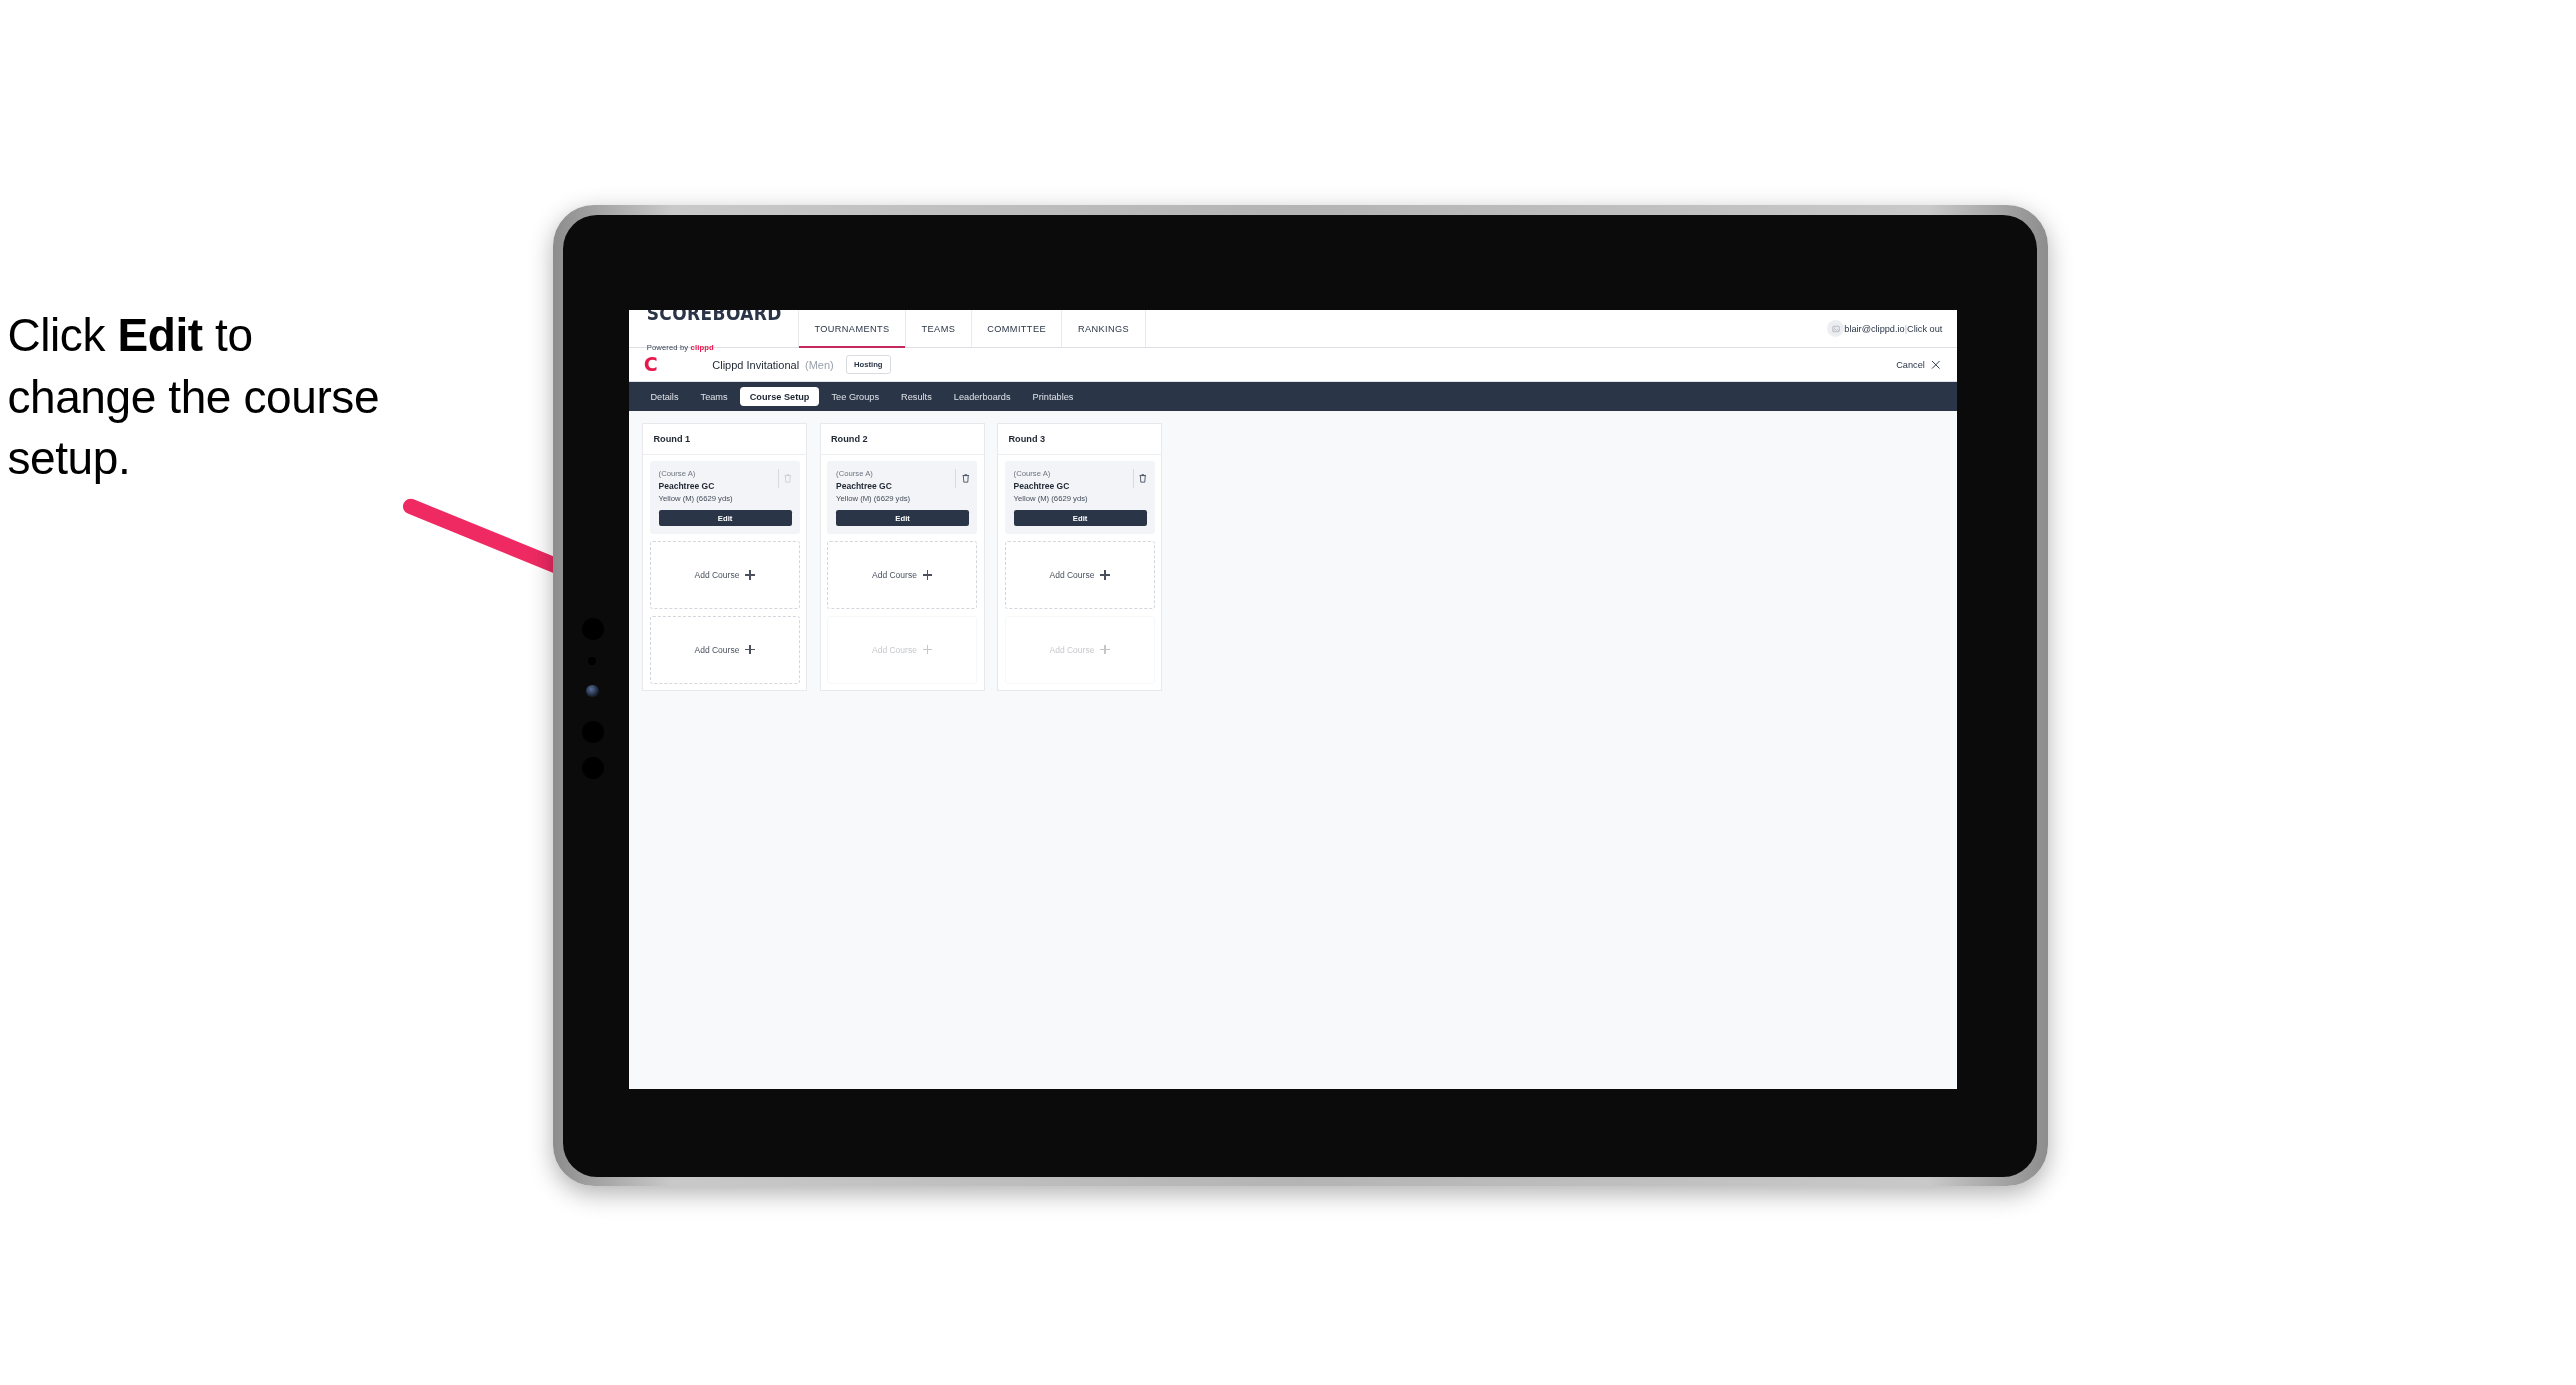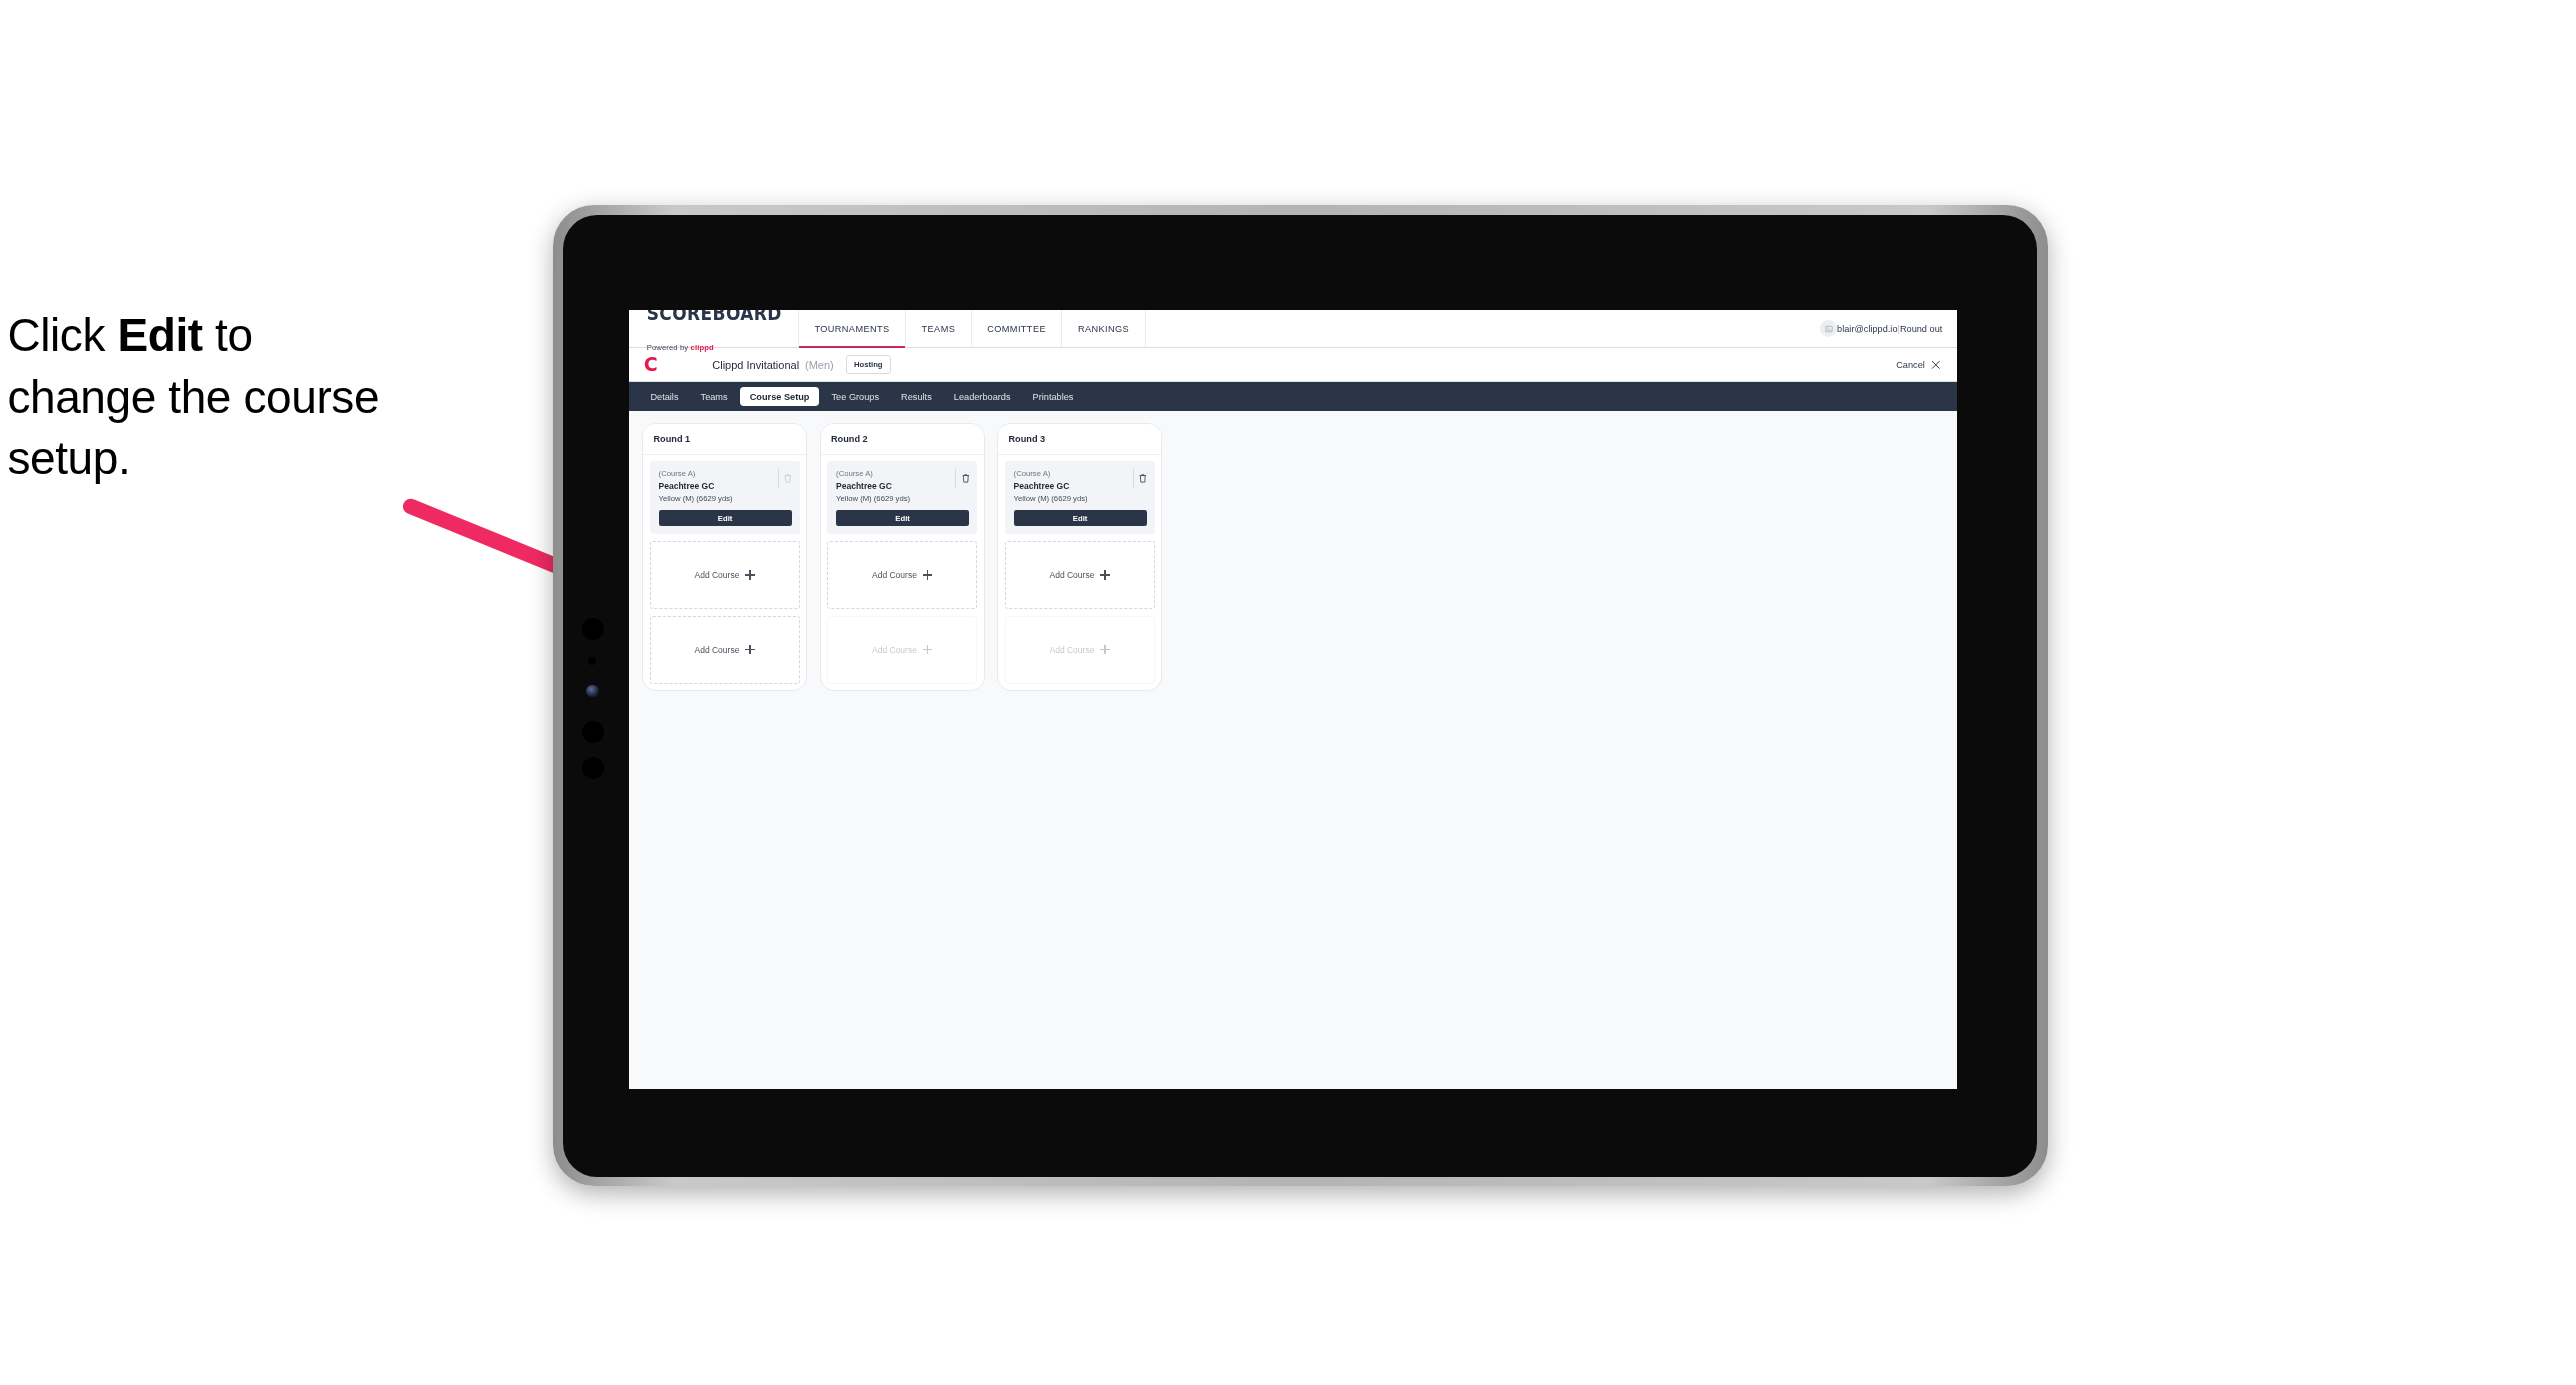--- a/index.html
+++ b/index.html
@@ -188,21 +188,21 @@
   #board {
     padding: 11.8px 13.2px;
     display: flex;
     gap: 12.5px;
     align-items: flex-start;
   }
   .round-col {
     width: 165px;
     background: #ffffff;
     border: 0.7px solid #e7e9ed;
-    border-radius: 14px;
+    border-radius: 0;
     overflow: hidden;
   }
   .round-head {
     padding: 10.3px 10.3px 9.6px 10.3px;
     font-size: 9.2px;
     font-weight: 700;
     color: #1f2733;
     border-bottom: 0.7px solid #eceef1;
     background: #fff;
   }
@@ -310,21 +310,21 @@
     <div id="topnav-right">
       <div id="avatar">
         <svg width="8" height="8" viewBox="0 0 16 16">
           <rect x="1.5" y="2.5" width="13" height="11" rx="1.5" fill="none" stroke="#99a0ab" stroke-width="1.3"></rect>
           <circle cx="5.6" cy="6.2" r="1.1" fill="#99a0ab"></circle>
           <path d="M2.6 12.2 L6.4 8.4 L9 10.8 L11.1 9 L13.4 11.6" fill="none" stroke="#99a0ab" stroke-width="1.2"></path>
         </svg>
       </div>
       <span>blair@clippd.io</span>
       <span class="sep">|</span>
-      <span id="signout">Round out</span>
+      <span id="signout">Click out</span>
     </div>
   </div>
 
   <div id="tbar">
     <div id="t-logo">C</div>
     <div id="t-name">Clippd Invitational</div>
     <div id="t-gender">(Men)</div>
     <div id="t-badge">Hosting</div>
     <div id="t-cancel">
       <span>Cancel</span>

